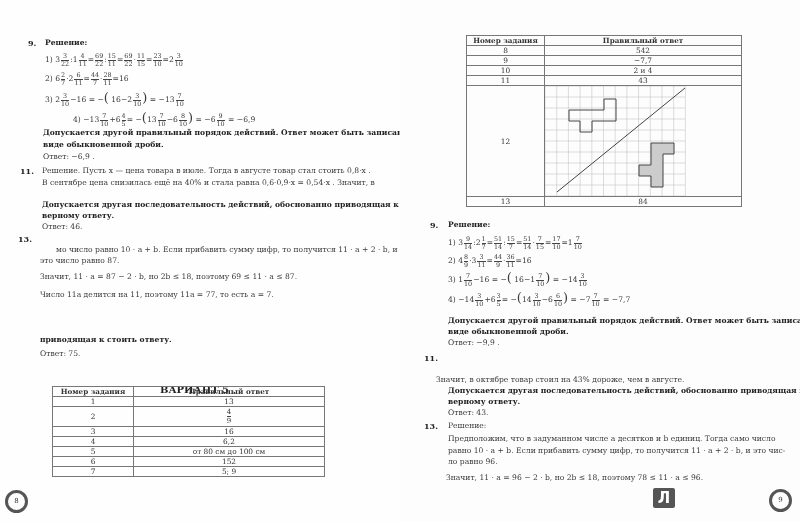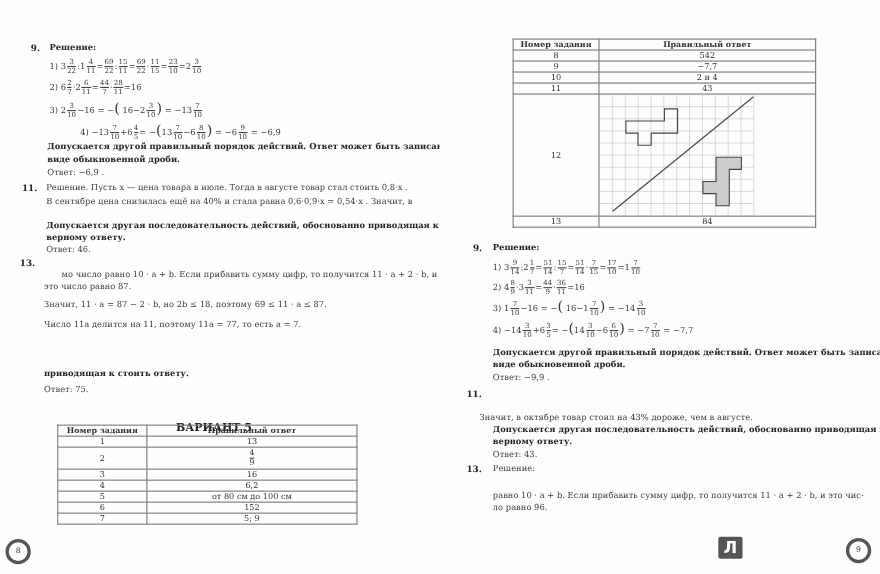--- a/index.html
+++ b/index.html
@@ -188,19 +188,21 @@
   <div class="t" style="left:48px;top:338px;">Ответ: −9,9 .</div>
 
   <div class="num" style="left:24px;top:353px;">11.</div>
   <div class="t" style="left:36px;top:375px;">Значит, в октябре товар стоил на 43% дороже, чем в августе.</div>
   <div class="t b" style="left:48px;top:386px;">Допускается другая последовательность действий, обоснованно приводящая к</div>
   <div class="t b" style="left:48px;top:397px;">верному ответу.</div>
   <div class="t" style="left:48px;top:408px;">Ответ: 43.</div>
 
   <div class="num" style="left:24px;top:421px;">13.</div>
   <div class="t" style="left:48px;top:421px;">Решение:</div>
+  <div class="t" style="left:48px;top:434px;">Предположим, что в задуманном числе a десятков и b единиц. Тогда само число</div>
   <div class="t" style="left:48px;top:446px;">равно 10 · a + b. Если прибавить сумму цифр, то получится 11 · a + 2 · b, и это чис-</div>
   <div class="t" style="left:48px;top:457px;">ло равно 96.</div>
+  <div class="t" style="left:46px;top:473px;">Значит, 11 · a = 96 − 2 · b, но 2b ≤ 18, поэтому 78 ≤ 11 · a ≤ 96.</div>
 
   <div class="badge" style="left:369px;top:489px;">9</div>
 </div>
 
 <div class="logo">Л</div>
 
 </body></html>

